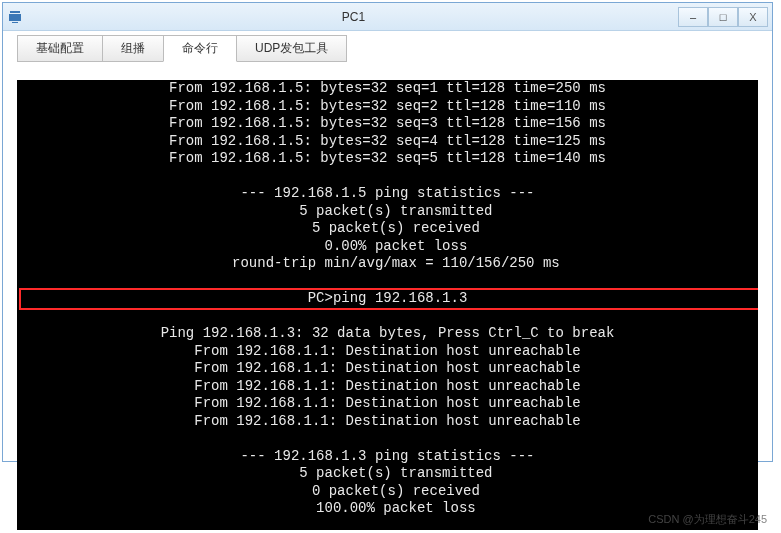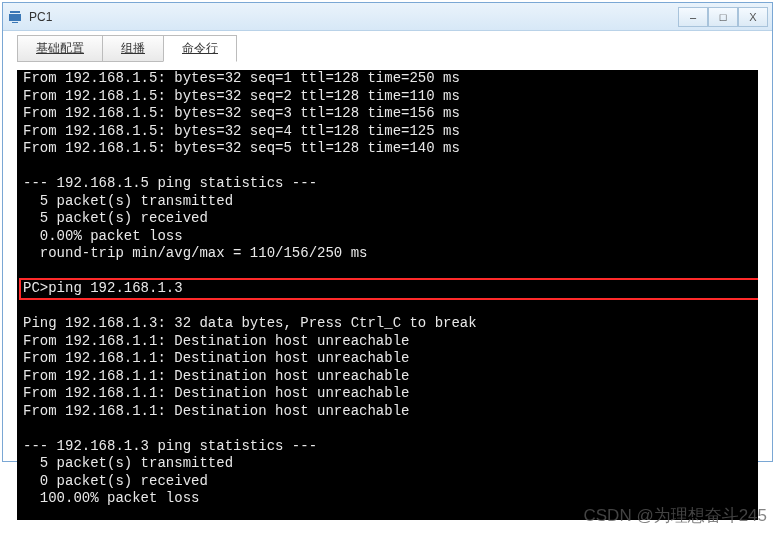--- a/index.html
+++ b/index.html
@@ -10,20 +10,21 @@
   height: 533px;
   overflow: hidden;
   position: relative;
 }
 .window {
   border: 1px solid #7aa7d4;
   width: 771px;
   height: 460px;
   margin: 2px;
   background: #fff;
+  text-align: center;
 }
 .titlebar {
   height: 28px;
   background: linear-gradient(to bottom, #eaf3fb, #d7e8f7);
   display: flex;
   align-items: center;
   padding: 0 4px;
   border-bottom: 1px solid #b9d2e8;
 }
 .titlebar .app-icon {
@@ -59,30 +60,29 @@
   background: #fff;
 }
 .tab {
   padding: 4px 18px;
   font-size: 12px;
   border: 1px solid #bcbcbc;
   background: linear-gradient(to bottom,#fdfdfd,#e9e9e9);
   cursor: pointer;
   color: #333;
   margin-right: -1px;
-  text-decoration: underline;
 }
 .tab.active {
   background: #fff;
   border-bottom: 1px solid #fff;
   position: relative;
   z-index: 2;
 }
 .terminal-wrap {
-  margin: 8px 14px 10px 14px;
+  margin: 18px 14px 10px 14px;
 }
 .terminal {
   background: #000;
   color: #e8e8e8;
   font-family: "Courier New", monospace;
   font-size: 14px;
   line-height: 1.25;
   padding: 0 6px 6px 6px;
   height: 450px;
   overflow: hidden;
@@ -95,21 +95,21 @@
   left: 4px;
   top: 220px;
   width: 240px;
   height: 22px;
   pointer-events: none;
 }
 .watermark {
   position: absolute;
   right: 14px;
   bottom: 6px;
-  font-size: 17px;
+  font-size: 11px;
   color: rgba(90,90,90,0.75);
   font-family: "Microsoft YaHei", sans-serif;
 }
 </style>
 </head>
 <body>
 
 <div class="window">
   <div class="titlebar">
     <span class="app-icon">
@@ -122,20 +122,21 @@
       <div class="win-btn">–</div>
       <div class="win-btn">□</div>
       <div class="win-btn">X</div>
     </div>
   </div>
 
   <div class="tabs">
     <div class="tab">基础配置</div>
     <div class="tab">组播</div>
     <div class="tab active">命令行</div>
+    <div class="tab">UDP发包工具</div>
   </div>
 
   <div class="terminal-wrap">
     <div class="terminal" id="terminal"><div>From 192.168.1.5: bytes=32 seq=1 ttl=128 time=250 ms</div><div>From 192.168.1.5: bytes=32 seq=2 ttl=128 time=110 ms</div><div>From 192.168.1.5: bytes=32 seq=3 ttl=128 time=156 ms</div><div>From 192.168.1.5: bytes=32 seq=4 ttl=128 time=125 ms</div><div>From 192.168.1.5: bytes=32 seq=5 ttl=128 time=140 ms</div><div>&nbsp;</div><div>--- 192.168.1.5 ping statistics ---</div><div>  5 packet(s) transmitted</div><div>  5 packet(s) received</div><div>  0.00% packet loss</div><div>  round-trip min/avg/max = 110/156/250 ms</div><div>&nbsp;</div><div>PC&gt;ping 192.168.1.3</div><div>&nbsp;</div><div>Ping 192.168.1.3: 32 data bytes, Press Ctrl_C to break</div><div>From 192.168.1.1: Destination host unreachable</div><div>From 192.168.1.1: Destination host unreachable</div><div>From 192.168.1.1: Destination host unreachable</div><div>From 192.168.1.1: Destination host unreachable</div><div>From 192.168.1.1: Destination host unreachable</div><div>&nbsp;</div><div>--- 192.168.1.3 ping statistics ---</div><div>  5 packet(s) transmitted</div><div>  0 packet(s) received</div><div>  100.00% packet loss</div><div>&nbsp;</div><div class="highlight-box" style="top: 208px; left: 2px; height: 22px; width: 765px;"></div></div>
   </div>
 </div>
 
 <div class="watermark">CSDN @为理想奋斗245</div>
 
 </body></html>

